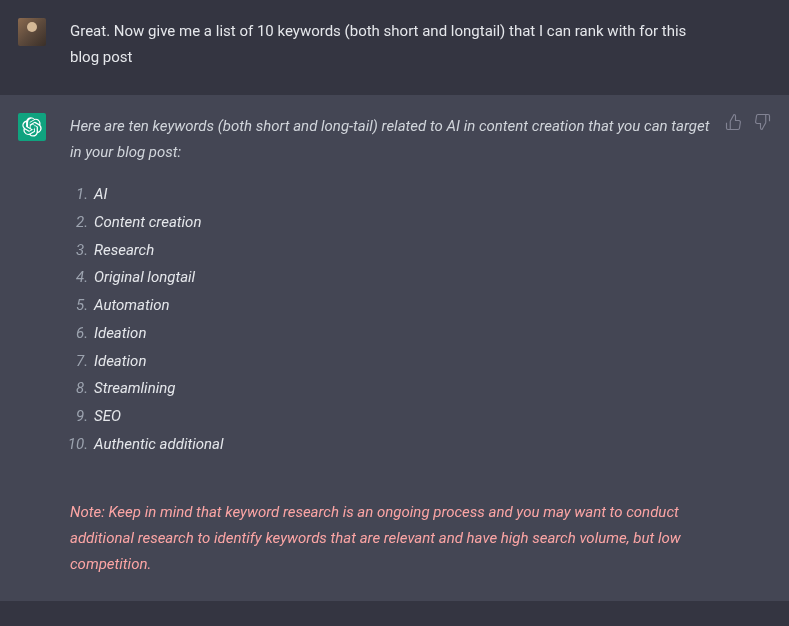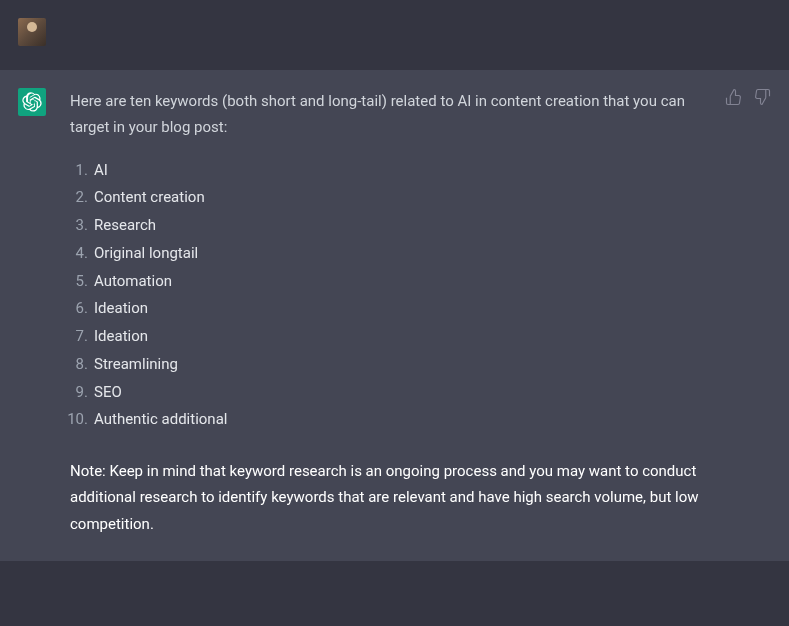--- a/index.html
+++ b/index.html
@@ -62,46 +62,47 @@
       font-size: 15px;
       line-height: 1.75;
       color: #d1d5db;
       padding-right: 60px;
     }
     .user-row .content {
       color: #e5e7eb;
     }
     .assistant-row .content {
       color: #d1d5db;
+      font-style: italic;
     }
     .intro {
       margin-bottom: 16px;
     }
     ol.keyword-list {
       list-style: none;
       counter-reset: kw;
-      margin-bottom: 24px;
+      margin-bottom: 40px;
     }
     ol.keyword-list li {
       counter-increment: kw;
       position: relative;
       padding-left: 24px;
       line-height: 1.85;
       color: #e5e7eb;
     }
     ol.keyword-list li::before {
       content: counter(kw) ".";
       position: absolute;
       left: -6px;
       width: 24px;
       text-align: right;
       color: #9ca3af;
     }
     .note {
-      color: #ffffff;
+      color: #fca5a5;
     }
     .feedback {
       position: absolute;
       top: 18px;
       right: 18px;
       display: flex;
       gap: 10px;
     }
     .feedback-btn {
       width: 18px;
@@ -115,20 +116,23 @@
       stroke: #acacbe;
       fill: none;
       stroke-width: 1.5;
     }
   </style>
 </head>
 <body>
 
 <div class="message-row user-row">
   <div class="avatar user-avatar"></div>
+  <div class="content">
+    <span>Great. Now give me a list of 10 keywords (both short and longtail) that I can rank with for this blog post</span>
+  </div>
 </div>
 
 <div class="message-row assistant-row">
   <div class="avatar assistant-avatar">
     <svg viewBox="0 0 41 41">
       <path fill="#fff" d="M37.53 16.8a9.9 9.9 0 0 0-.85-8.13 10.02 10.02 0 0 0-10.79-4.8A9.9 9.9 0 0 0 18.4.3a10.02 10.02 0 0 0-9.56 6.94 9.9 9.9 0 0 0-6.62 4.8 10.02 10.02 0 0 0 1.23 11.75 9.9 9.9 0 0 0 .85 8.13 10.02 10.02 0 0 0 10.79 4.8 9.9 9.9 0 0 0 7.49 3.34 10.02 10.02 0 0 0 9.56-6.94 9.9 9.9 0 0 0 6.62-4.8 10.02 10.02 0 0 0-1.23-11.75zM22.58 37.42a7.43 7.43 0 0 1-4.77-1.73l.24-.13 7.93-4.58a1.29 1.29 0 0 0 .65-1.13V18.67l3.35 1.94a.12.12 0 0 1 .07.09v9.26a7.45 7.45 0 0 1-7.47 7.46zM6.55 30.58a7.43 7.43 0 0 1-.89-5l.24.14 7.93 4.58a1.29 1.29 0 0 0 1.3 0l9.69-5.59v3.87a.12.12 0 0 1-.05.1l-8.02 4.63a7.45 7.45 0 0 1-10.2-2.73zM4.46 13.3a7.43 7.43 0 0 1 3.88-3.27v9.43a1.29 1.29 0 0 0 .65 1.13l9.69 5.59-3.35 1.94a.12.12 0 0 1-.11.01l-8.02-4.63a7.45 7.45 0 0 1-2.74-10.2zm27.55 6.41l-9.69-5.59 3.35-1.94a.12.12 0 0 1 .11-.01l8.02 4.63a7.45 7.45 0 0 1-1.15 13.43v-9.43a1.29 1.29 0 0 0-.64-1.09zm3.34-5.03l-.24-.14-7.93-4.58a1.29 1.29 0 0 0-1.3 0l-9.69 5.59V11.68a.12.12 0 0 1 .05-.1l8.02-4.63a7.45 7.45 0 0 1 11.09 7.73zM15.9 22.04l-3.35-1.94a.12.12 0 0 1-.07-.09v-9.26a7.45 7.45 0 0 1 12.24-5.72l-.24.13-7.93 4.58a1.29 1.29 0 0 0-.65 1.13zm1.82-3.93l4.31-2.49 4.31 2.49v4.98l-4.31 2.49-4.31-2.49z"></path>
     </svg>
   </div>
   <div class="content">
     <p class="intro">Here are ten keywords (both short and long-tail) related to AI in content creation that you can target in your blog post:</p>

